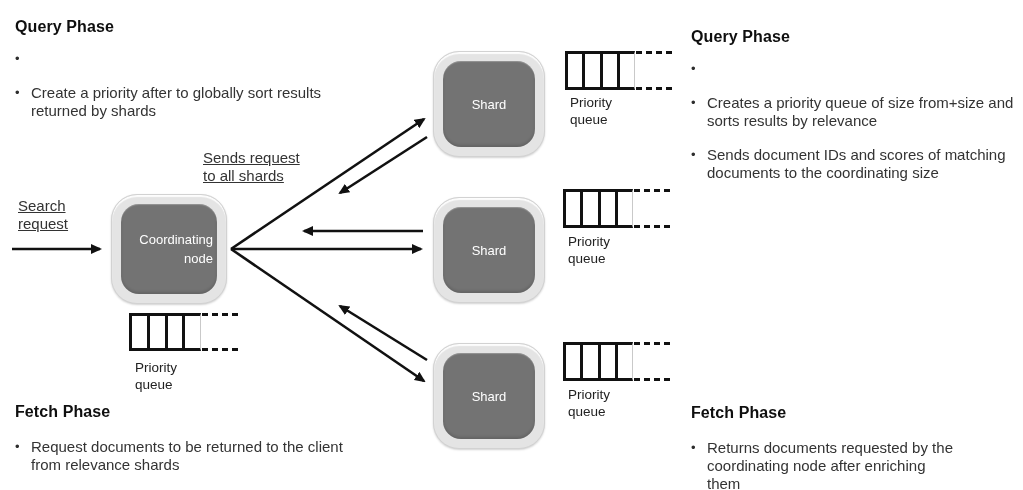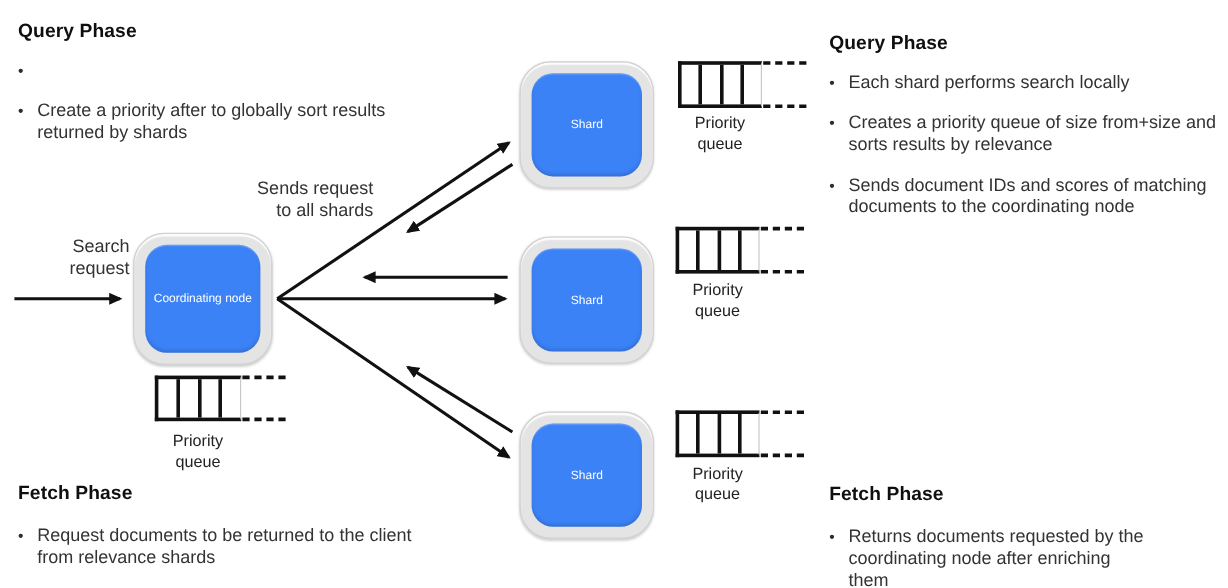--- a/index.html
+++ b/index.html
@@ -22,59 +22,59 @@
   .bullet .dot {
     width:16px; flex:0 0 16px; font-size:13px; line-height:18px;
     color:#2d2d2d; text-align:left;
   }
   .bullet .btext {
     font-size:15px; line-height:18px; color:#333333;
   }
   
   .flow-label {
     position:absolute; font-size:15px; line-height:18px;
-    color:#333333; text-align:right;
+    color:#333333; text-align:left;text-decoration:underline;
   }
   
   .node {
     position:absolute;
     background:#e4e4e4;
     border:1px solid #d2d2d2;
     border-radius:26px;
     box-shadow: inset 0 2px 1px rgba(255,255,255,.9), 0 1px 2px rgba(0,0,0,.18);
   }
   .node-inner {
     position:absolute; left:9px; top:9px; right:9px; bottom:9px;
-    background:#3b82f6;
+    background:#737373;
     border-radius:18px;
     box-shadow: inset 0 -2px 3px rgba(0,0,0,.14), inset 0 1px 1px rgba(255,255,255,.25);
     display:flex; align-items:center; justify-content:center;
-    text-align:left;
-    color:#ffffff; font-size:10px; line-height:19px;
+    text-align:right;
+    color:#ffffff; font-size:13px; line-height:19px;
     padding:4px;
   }
   
   .queue {
     position:absolute;
     border:3px solid #111111;
     border-right:1px solid #c9c9c9;
     background:#ffffff;
     display:flex;
   }
   .qcell { flex:1 1 0; border-right:3px solid #111111; }
   .qcell.last { border-right:none; }
   .qdash {
     position:absolute; width:36px; height:0;
     border-top:3px dashed #111111;
   }
   .qdash.top { top:-3px; right:-38px; }
   .qdash.bot { bottom:-3px; right:-38px; }
   .qlabel {
     position:absolute; font-size:13.5px; line-height:17px;
-    color:#222222; text-align:center;
+    color:#222222; text-align:left;
   }
   
   svg.arrows { position:absolute; left:0; top:0; }
 </style>
 </head>
 <body>
 
 <div class="canvas">
 
   <svg class="arrows" width="1023" height="490" viewBox="0 0 1023 490">
@@ -103,29 +103,28 @@
     <div class="bullet" style="margin-top:16px;">
       <span class="dot">•</span>
       <span class="btext">Create a priority after to globally sort results returned by shards</span>
     </div>
   </section>
 
   <section class="text-block" style="left:691px; top:28px; width:326px;">
     <div class="block-title">Query Phase</div>
     <div class="bullet">
       <span class="dot">•</span>
-      <span class="btext">Each shard performs search locally</span>
     </div>
     <div class="bullet" style="margin-top:16px;">
       <span class="dot">•</span>
       <span class="btext">Creates a priority queue of size from+size and sorts results by relevance</span>
     </div>
     <div class="bullet" style="margin-top:16px;">
       <span class="dot">•</span>
-      <span class="btext">Sends document IDs and scores of matching documents to the coordinating node</span>
+      <span class="btext">Sends document IDs and scores of matching documents to the coordinating size</span>
     </div>
   </section>
 
   <section class="text-block" style="left:15px; top:403px; width:345px;">
     <div class="block-title">Fetch Phase</div>
     <div class="bullet" style="margin-top:17px;">
       <span class="dot">•</span>
       <span class="btext">Request documents to be returned to the client from relevance shards</span>
     </div>
   </section>

